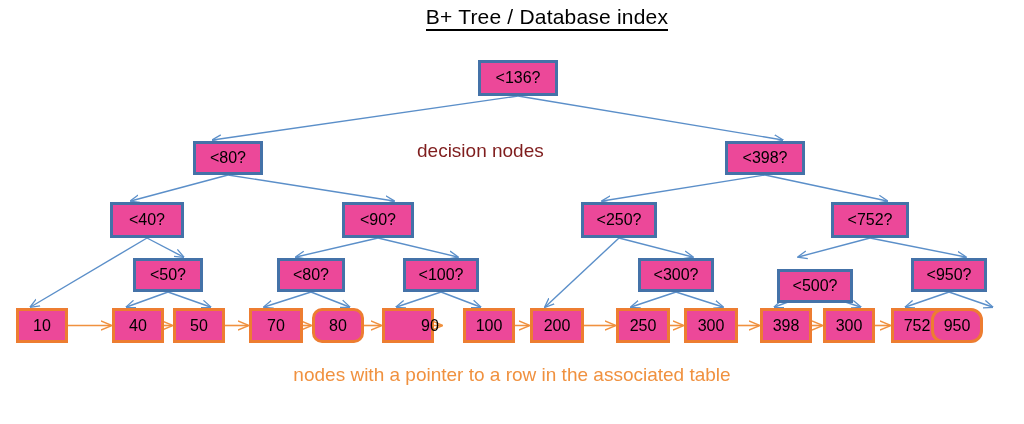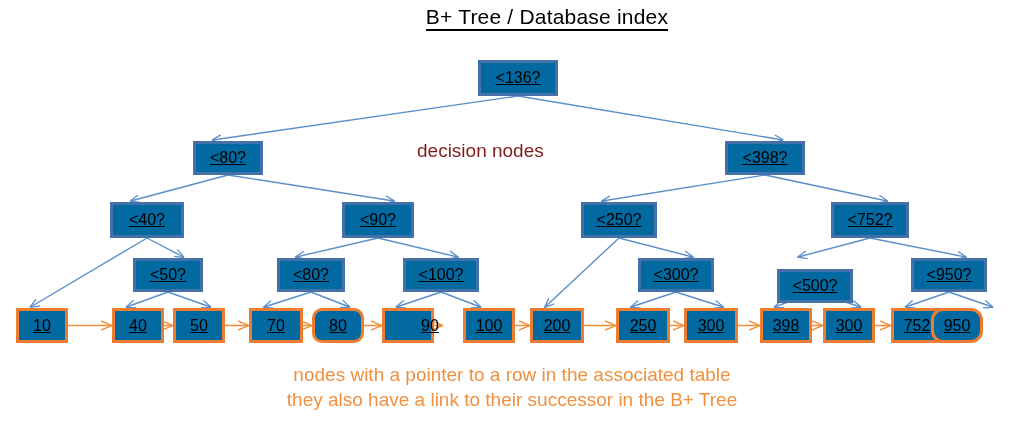--- a/index.html
+++ b/index.html
@@ -41,26 +41,25 @@
   .title span.title-text {
     border-bottom: 2px solid #000000;
     padding-bottom: 1px;
   }
   .node {
     position: absolute;
     box-sizing: border-box;
     display: flex;
     align-items: center;
     justify-content: center;
-    background: #0369a1;
+    background: #ec4899;
     color: #000000;
     font-size: 16px;
     line-height: 1;
     white-space: nowrap;
-    text-decoration: underline;
   }
   .decision-node {
     border: 3px solid #4472A8;
   }
   .leaf-node {
     border: 3px solid #ED7D31;
     font-size: 16px;
   }
   .caption-label {
     position: absolute;
@@ -221,16 +220,15 @@
       </div>
       <div class="node leaf-node" style="left: 931px; top: 308px; width: 52px; height: 35px; border-radius: 12px;">
         <span>950</span>
       </div>
     </div>
 
   <div class="caption-label" id="decision-label" style="left: 417px; top: 140px;">decision nodes</div>
 
   <div class="footer-note" id="footer-note" style="top: 362px;">
     <div>nodes with a pointer to a row in the associated table</div>
-    <div>they also have a link to their successor in the B+ Tree</div>
   </div>
 
 </div>
 
 </body></html>

